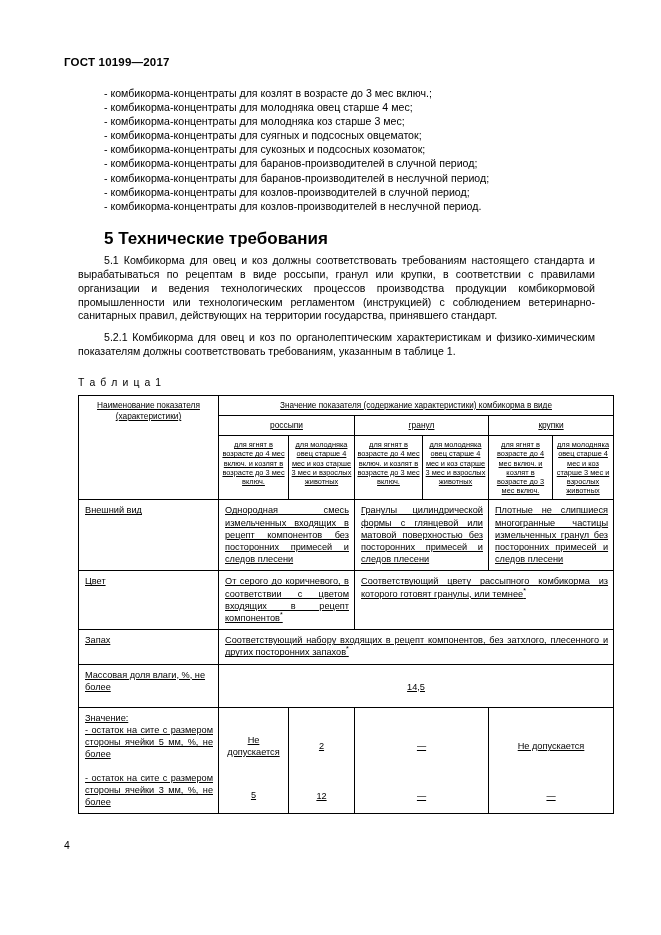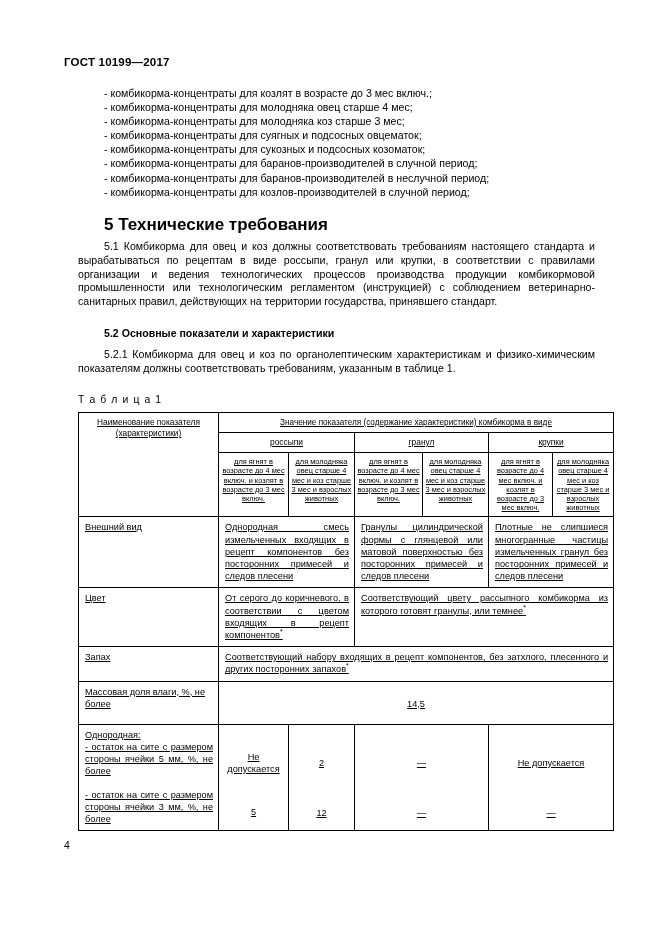--- a/index.html
+++ b/index.html
@@ -179,27 +179,27 @@
 
     <ul class="bullet-list">
       <li>- комбикорма-концентраты для козлят в возрасте до 3 мес включ.;</li>
       <li>- комбикорма-концентраты для молодняка овец старше 4 мес;</li>
       <li>- комбикорма-концентраты для молодняка коз старше 3 мес;</li>
       <li>- комбикорма-концентраты для суягных и подсосных овцематок;</li>
       <li>- комбикорма-концентраты для сукозных и подсосных козоматок;</li>
       <li>- комбикорма-концентраты для баранов-производителей в случной период;</li>
       <li>- комбикорма-концентраты для баранов-производителей в неслучной период;</li>
       <li>- комбикорма-концентраты для козлов-производителей в случной период;</li>
+      <li>- комбикорма-концентраты для козлов-производителей в неслучной период.</li>
     </ul>
 
     <h2 class="section-title">5 Технические требования</h2>
 
     <p class="para">5.1 Комбикорма для овец и коз должны соответствовать требованиям настоящего стандарта и вырабатываться по рецептам в виде россыпи, гранул или крупки, в соответствии с правилами организации и ведения технологических процессов производства продукции комбикормовой промышленности или технологическим регламентом (инструкцией) с соблюдением ветеринарно-санитарных правил, действующих на территории государства, принявшего стандарт.</p>
 
-    <h3 class="subsection-title">5.2 Основные показатели и характеристики</h3>
 
     <p class="para">5.2.1 Комбикорма для овец и коз по органолептическим характеристикам и физико-химическим показателям должны соответствовать требованиям, указанным в таблице 1.</p>
 
     <div class="table-caption">Т а б л и ц а  1</div>
 
     <table class="gost">
       <colgroup>
         <col style="width:140px">
         <col style="width:70px">
         <col style="width:66px">
@@ -242,21 +242,21 @@
         <tr>
           <td class="rowname">Запах</td>
           <td class="cell" colspan="6"><span>Соответствующий набору входящих в рецепт компонентов, без затхлого, плесенного и других посторонних запахов</span><span class="sup">*</span></td>
         </tr>
         <tr>
           <td class="rowname">Массовая доля влаги, %, не более</td>
           <td class="cell-center" colspan="6" style="padding-top:16px !important;padding-bottom:14px !important;">14,5</td>
         </tr>
         <tr>
           <td class="rowname justify">
-            <span>Однородная:</span><br>
+            <span>Значение:</span><br>
             <span>- остаток на сите с размером стороны ячейки 5 мм, %, не более</span>
             <span class="gap"></span>
             <span>- остаток на сите с размером стороны ячейки 3 мм, %, не более</span>
           </td>
           <td class="cell-center">
             <div style="padding-top:22px;">Не допускается</div>
             <div style="padding-top:31px;">5</div>
           </td>
           <td class="cell-center">
             <div style="padding-top:28px;">2</div>

